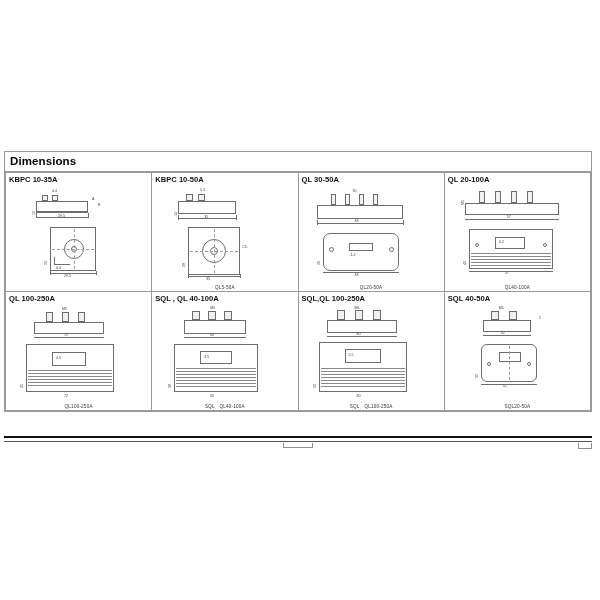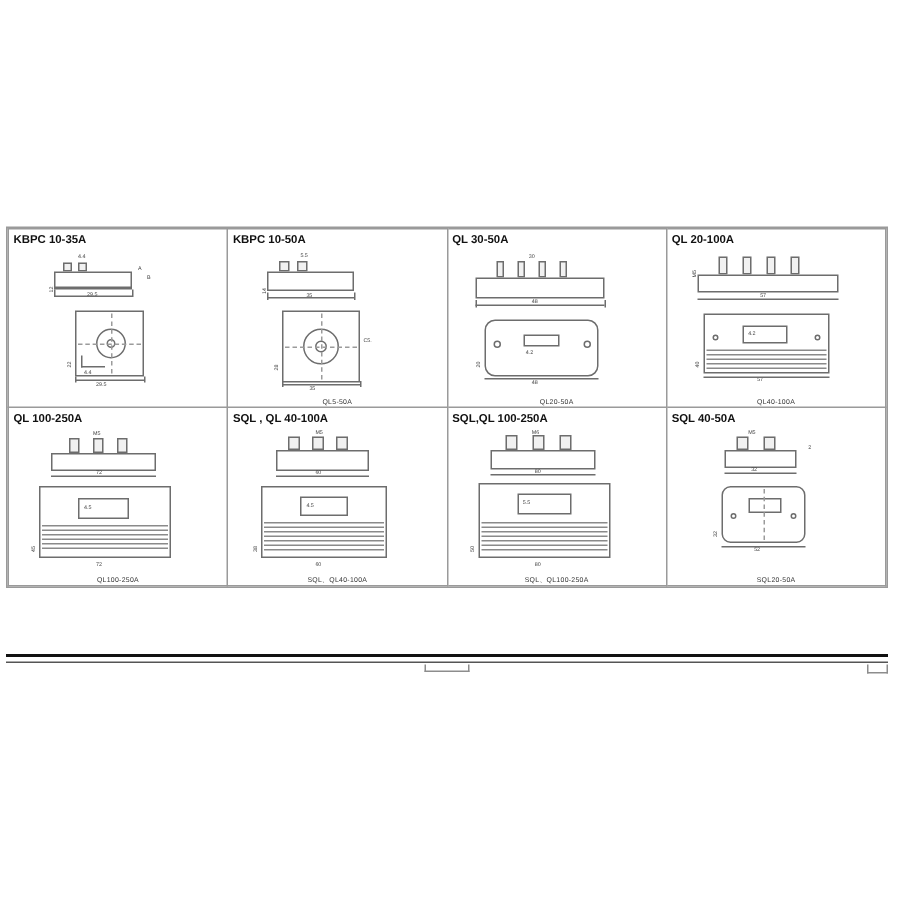--- a/index.html
+++ b/index.html
@@ -163,20 +163,21 @@
     border-top: none;
     box-sizing: border-box;
   }
 </style>
 </head>
 <body>
 
 <div class="page">
 
   <div class="sheet">
+    <div class="sheet-title">Dimensions</div>
 
     <table class="grid">
       <tbody>
           <tr>
 
         <td>
           <div class="cell">
             <div class="cell-label">KBPC 10-35A</div>
             <div class="drawing">
 

